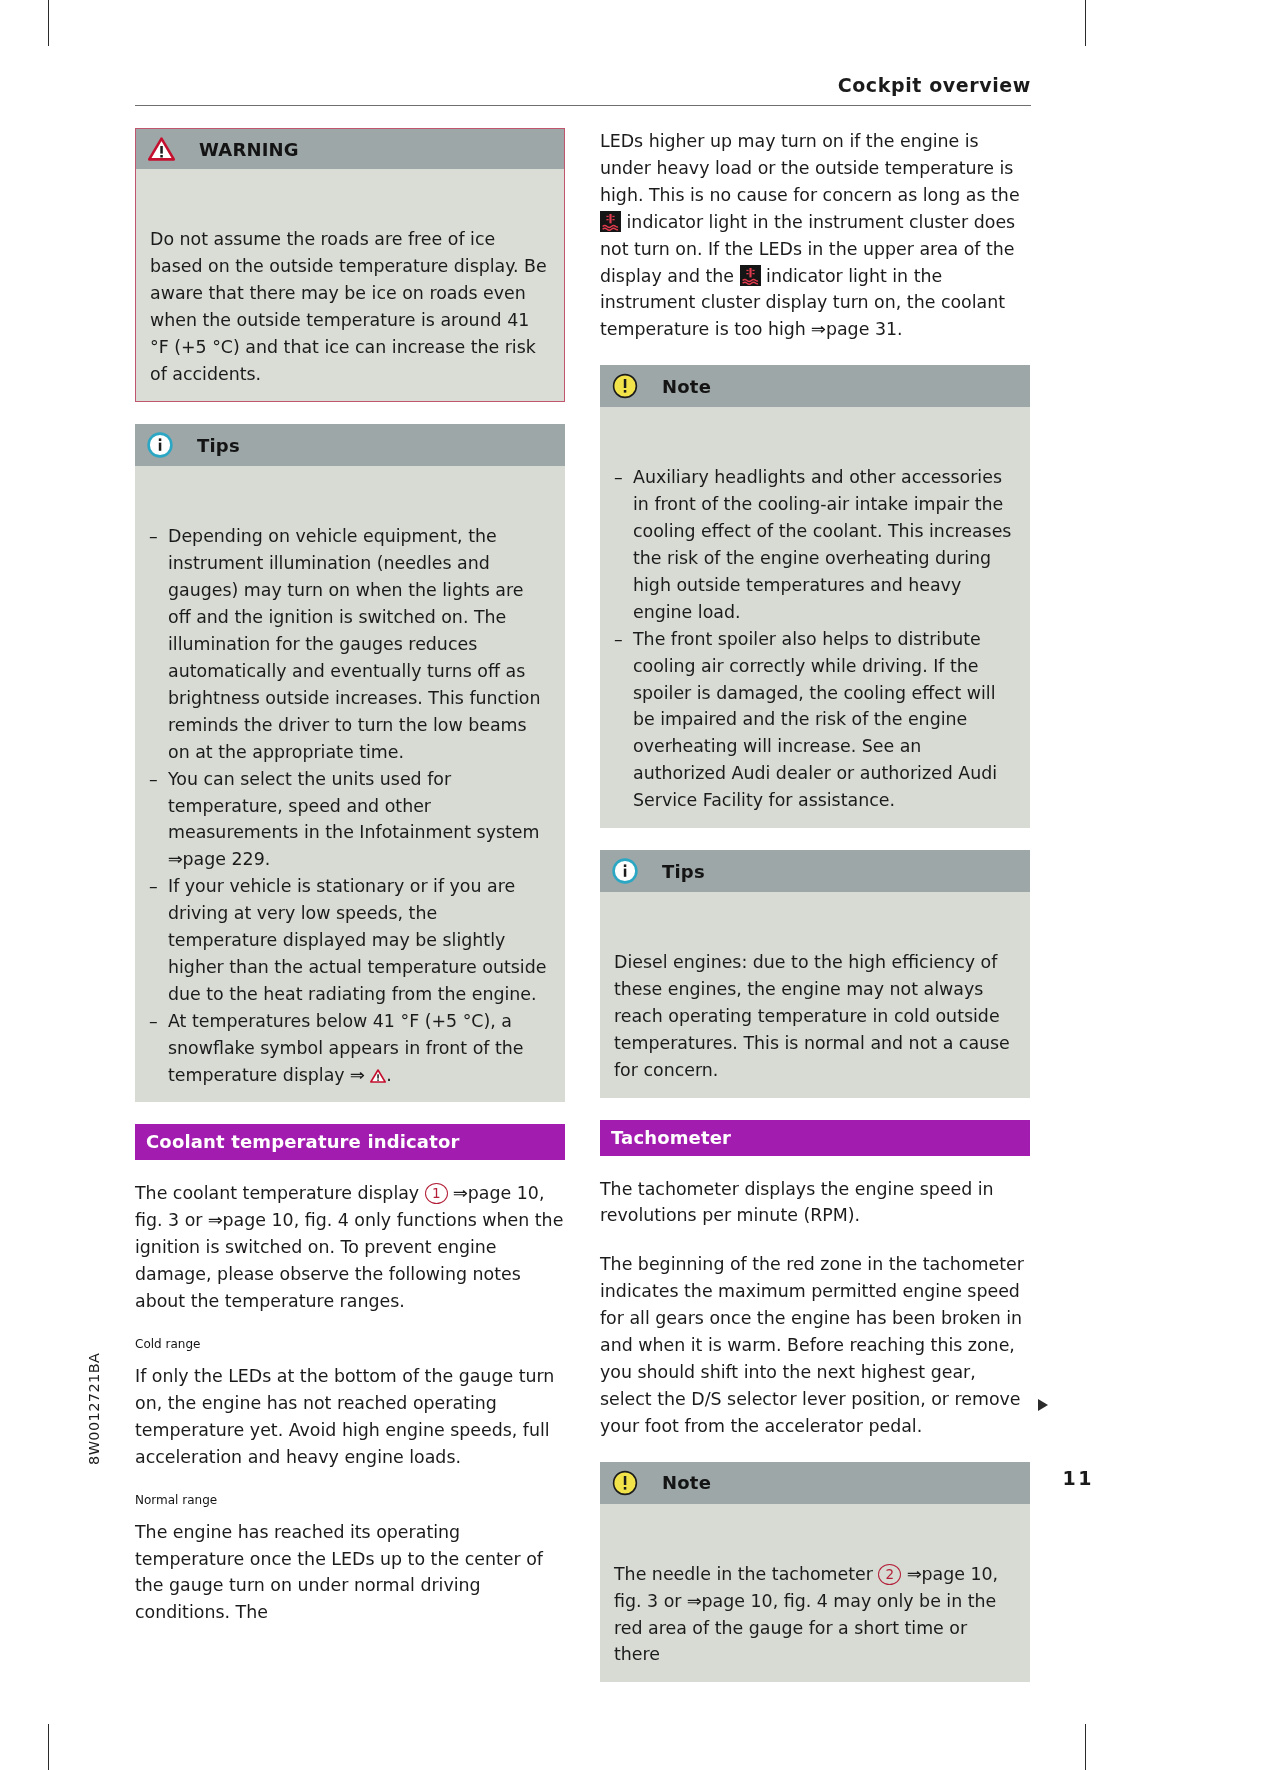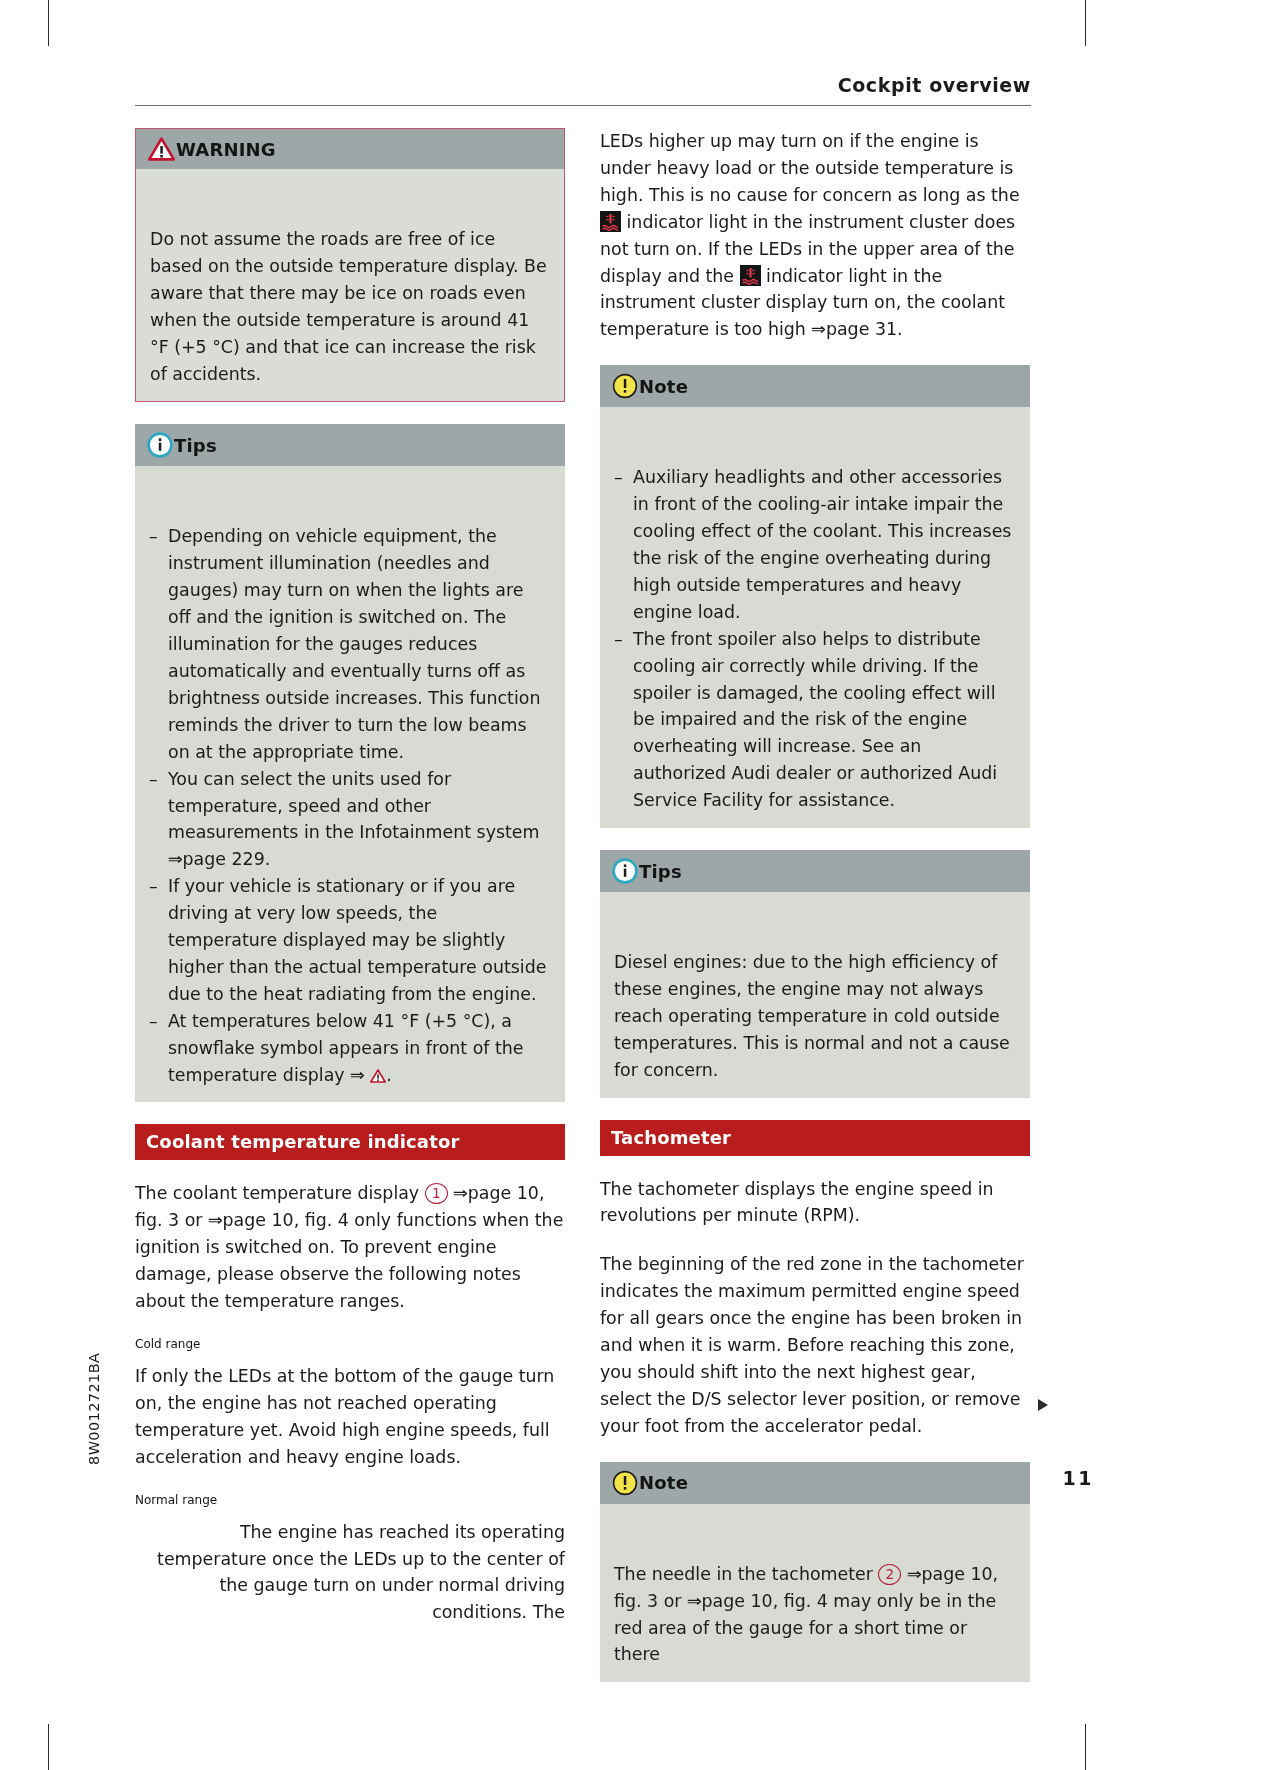--- a/index.html
+++ b/index.html
@@ -65,38 +65,38 @@
     box-sizing: border-box;
   }
 
   .body-text {
     font-size: 17.4px;
     line-height: 26.9px;
     margin: 0 0 22px 0;
     color: #1b1b1b;
     text-align: left;
   }
-  .body-text.tight { margin-bottom: 0; text-align: right; }
+  .body-text.tight { margin-bottom: 0; }
 
   .italic { }
 
   
   .box {
     margin: 0 0 22px 0;
     background: #d7dbd4;
   }
   .box.warning {
     border: 1.4px solid #c0566e;
     background: #d9ddd6;
   }
   .box-head {
     background: #9ea7a8;
     display: flex;
     align-items: center;
-    gap: 1px;
+    gap: 24px;
     padding: 8px 10px 8px 12px;
   }
   .box.warning .box-head {
     background: #9ea7a8;
   }
   .box-head-label {
     font-size: 18px;
     font-weight: bold;
     color: #141414;
     letter-spacing: 0.2px;
@@ -177,21 +177,21 @@
   }
 
   .arrow-ref {
     font-style: normal;
     display: inline-block;
     transform: scaleX(1.05);
   }
 
   
   .red-bar {
-    background: #b91c1c;
+    background: #a21caf;
     color: #ffffff;
     font-size: 18px;
     font-weight: bold;
     padding: 7px 11px 8px 11px;
     margin: 0 0 20px 0;
     letter-spacing: 0.15px;
   }
   .sub-head {
     font-size: 12px;
     font-weight: normal;

